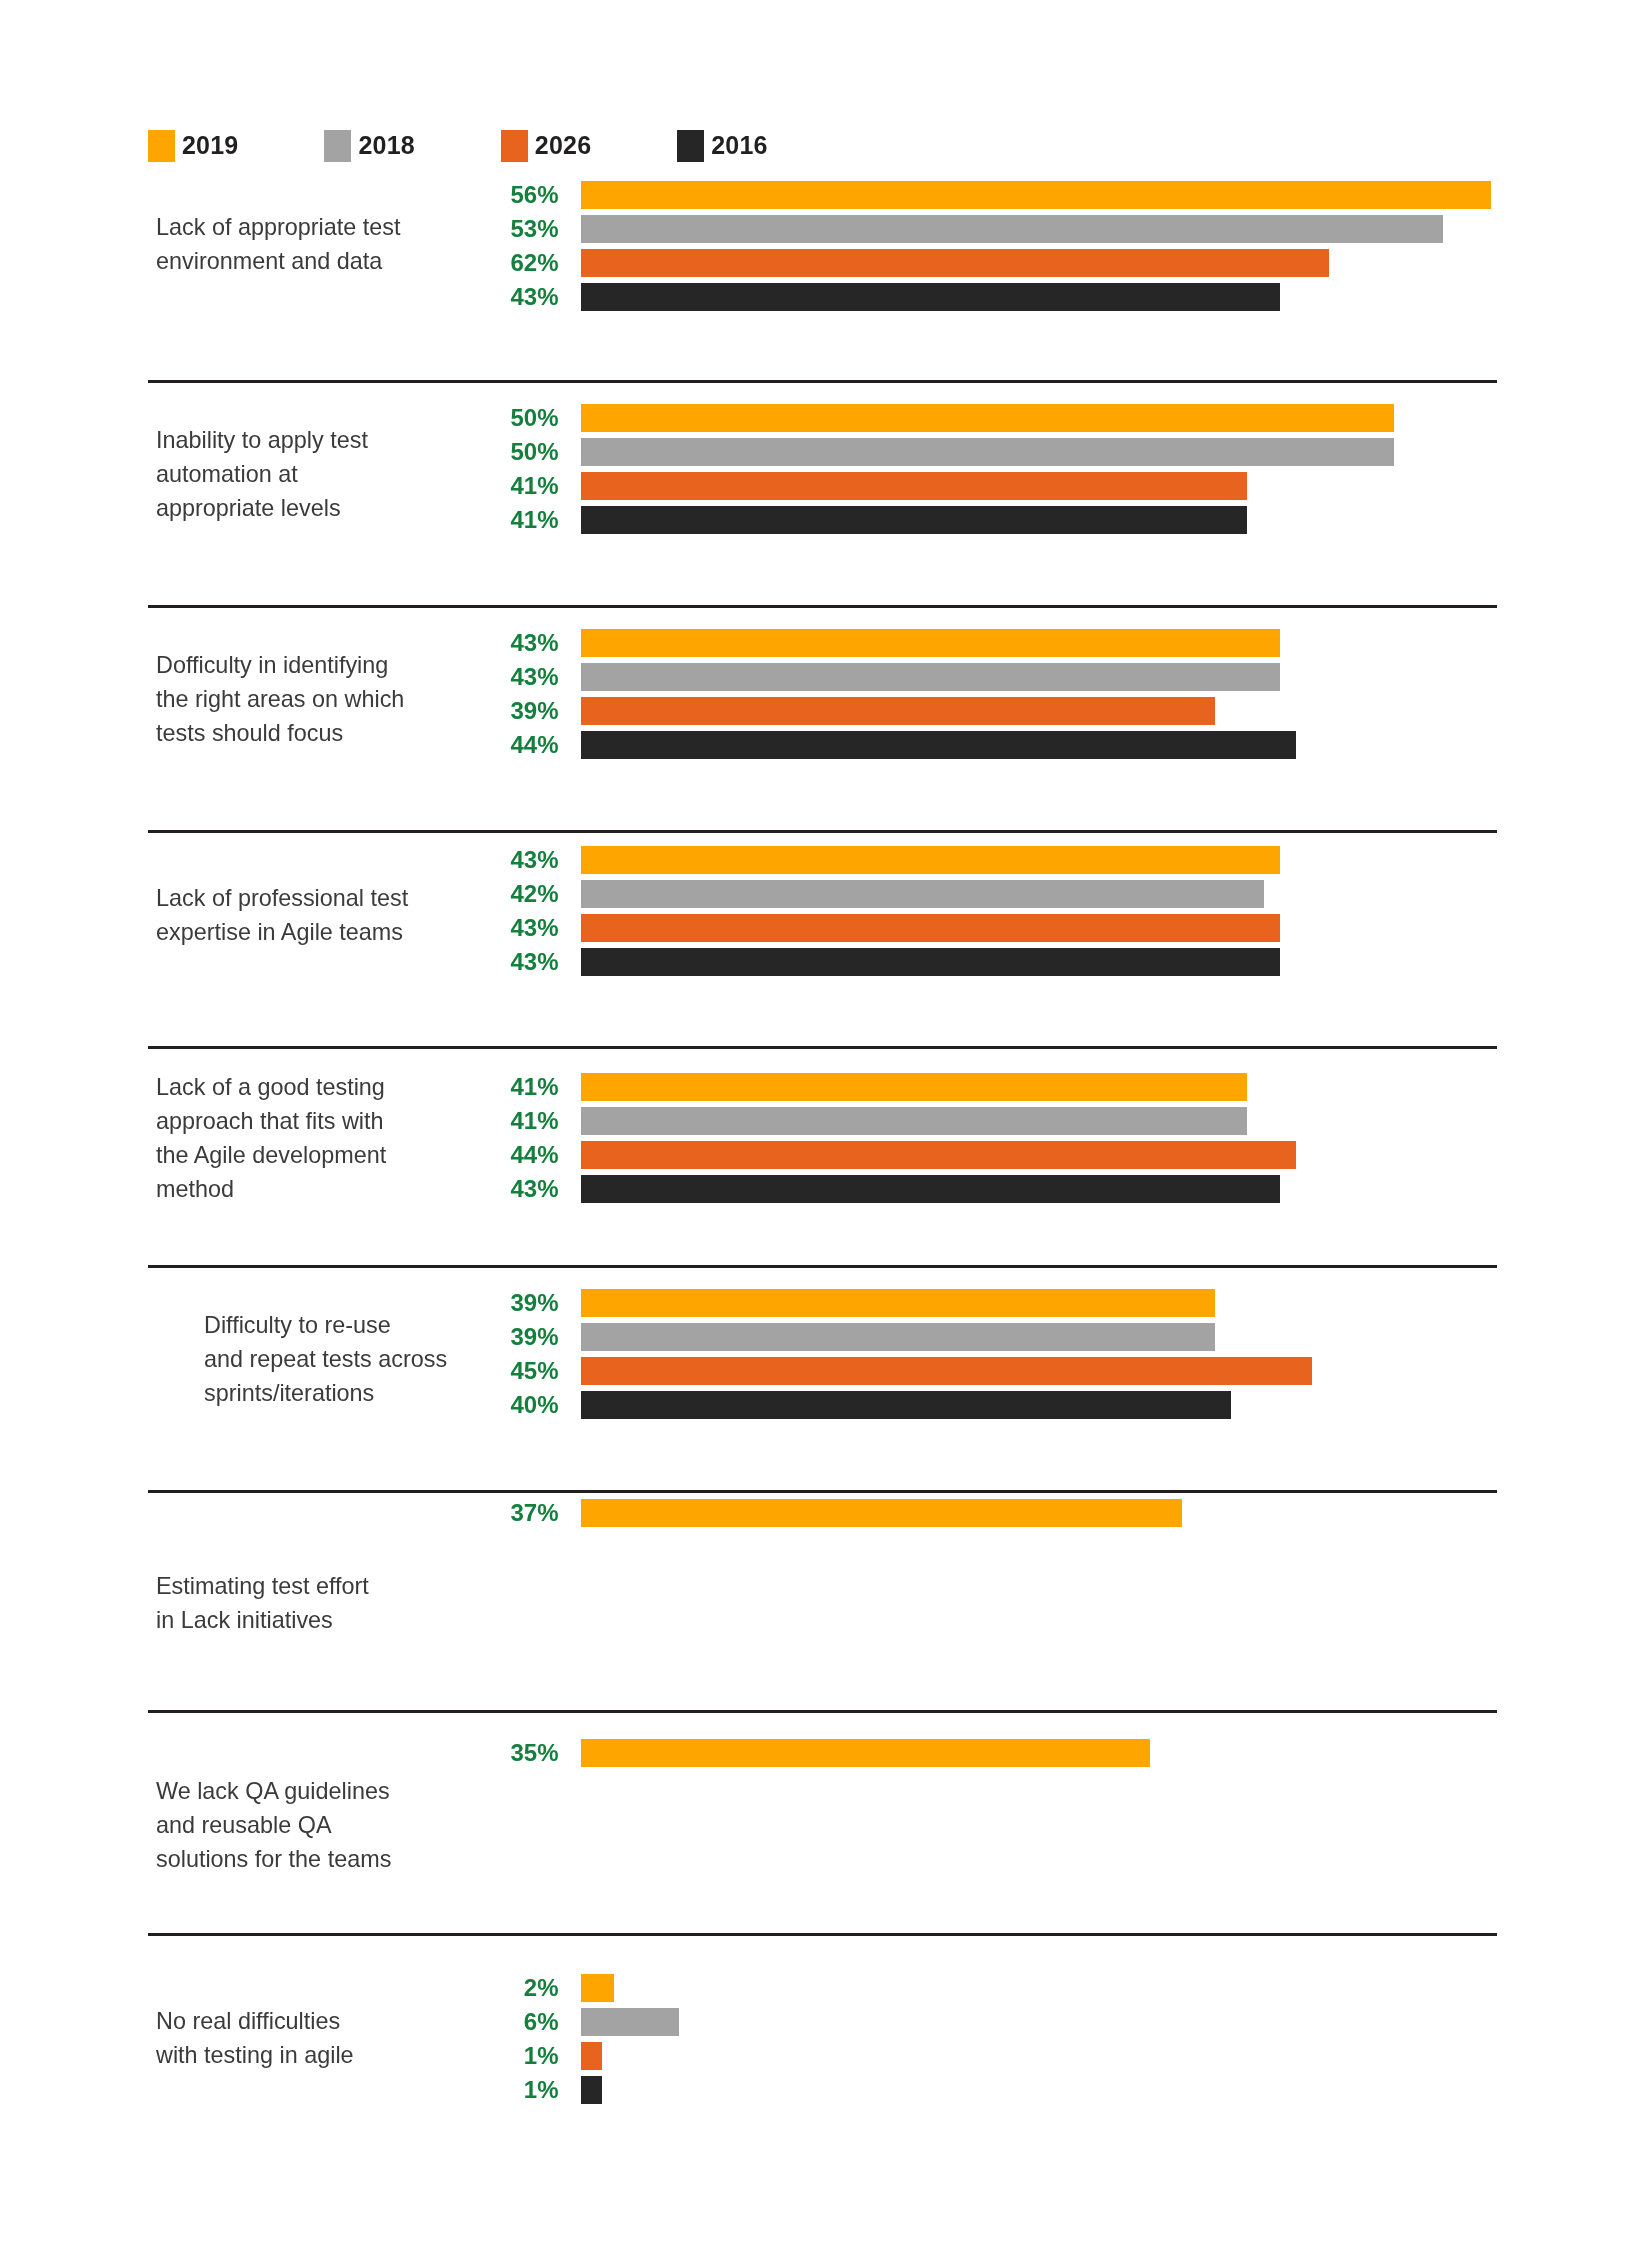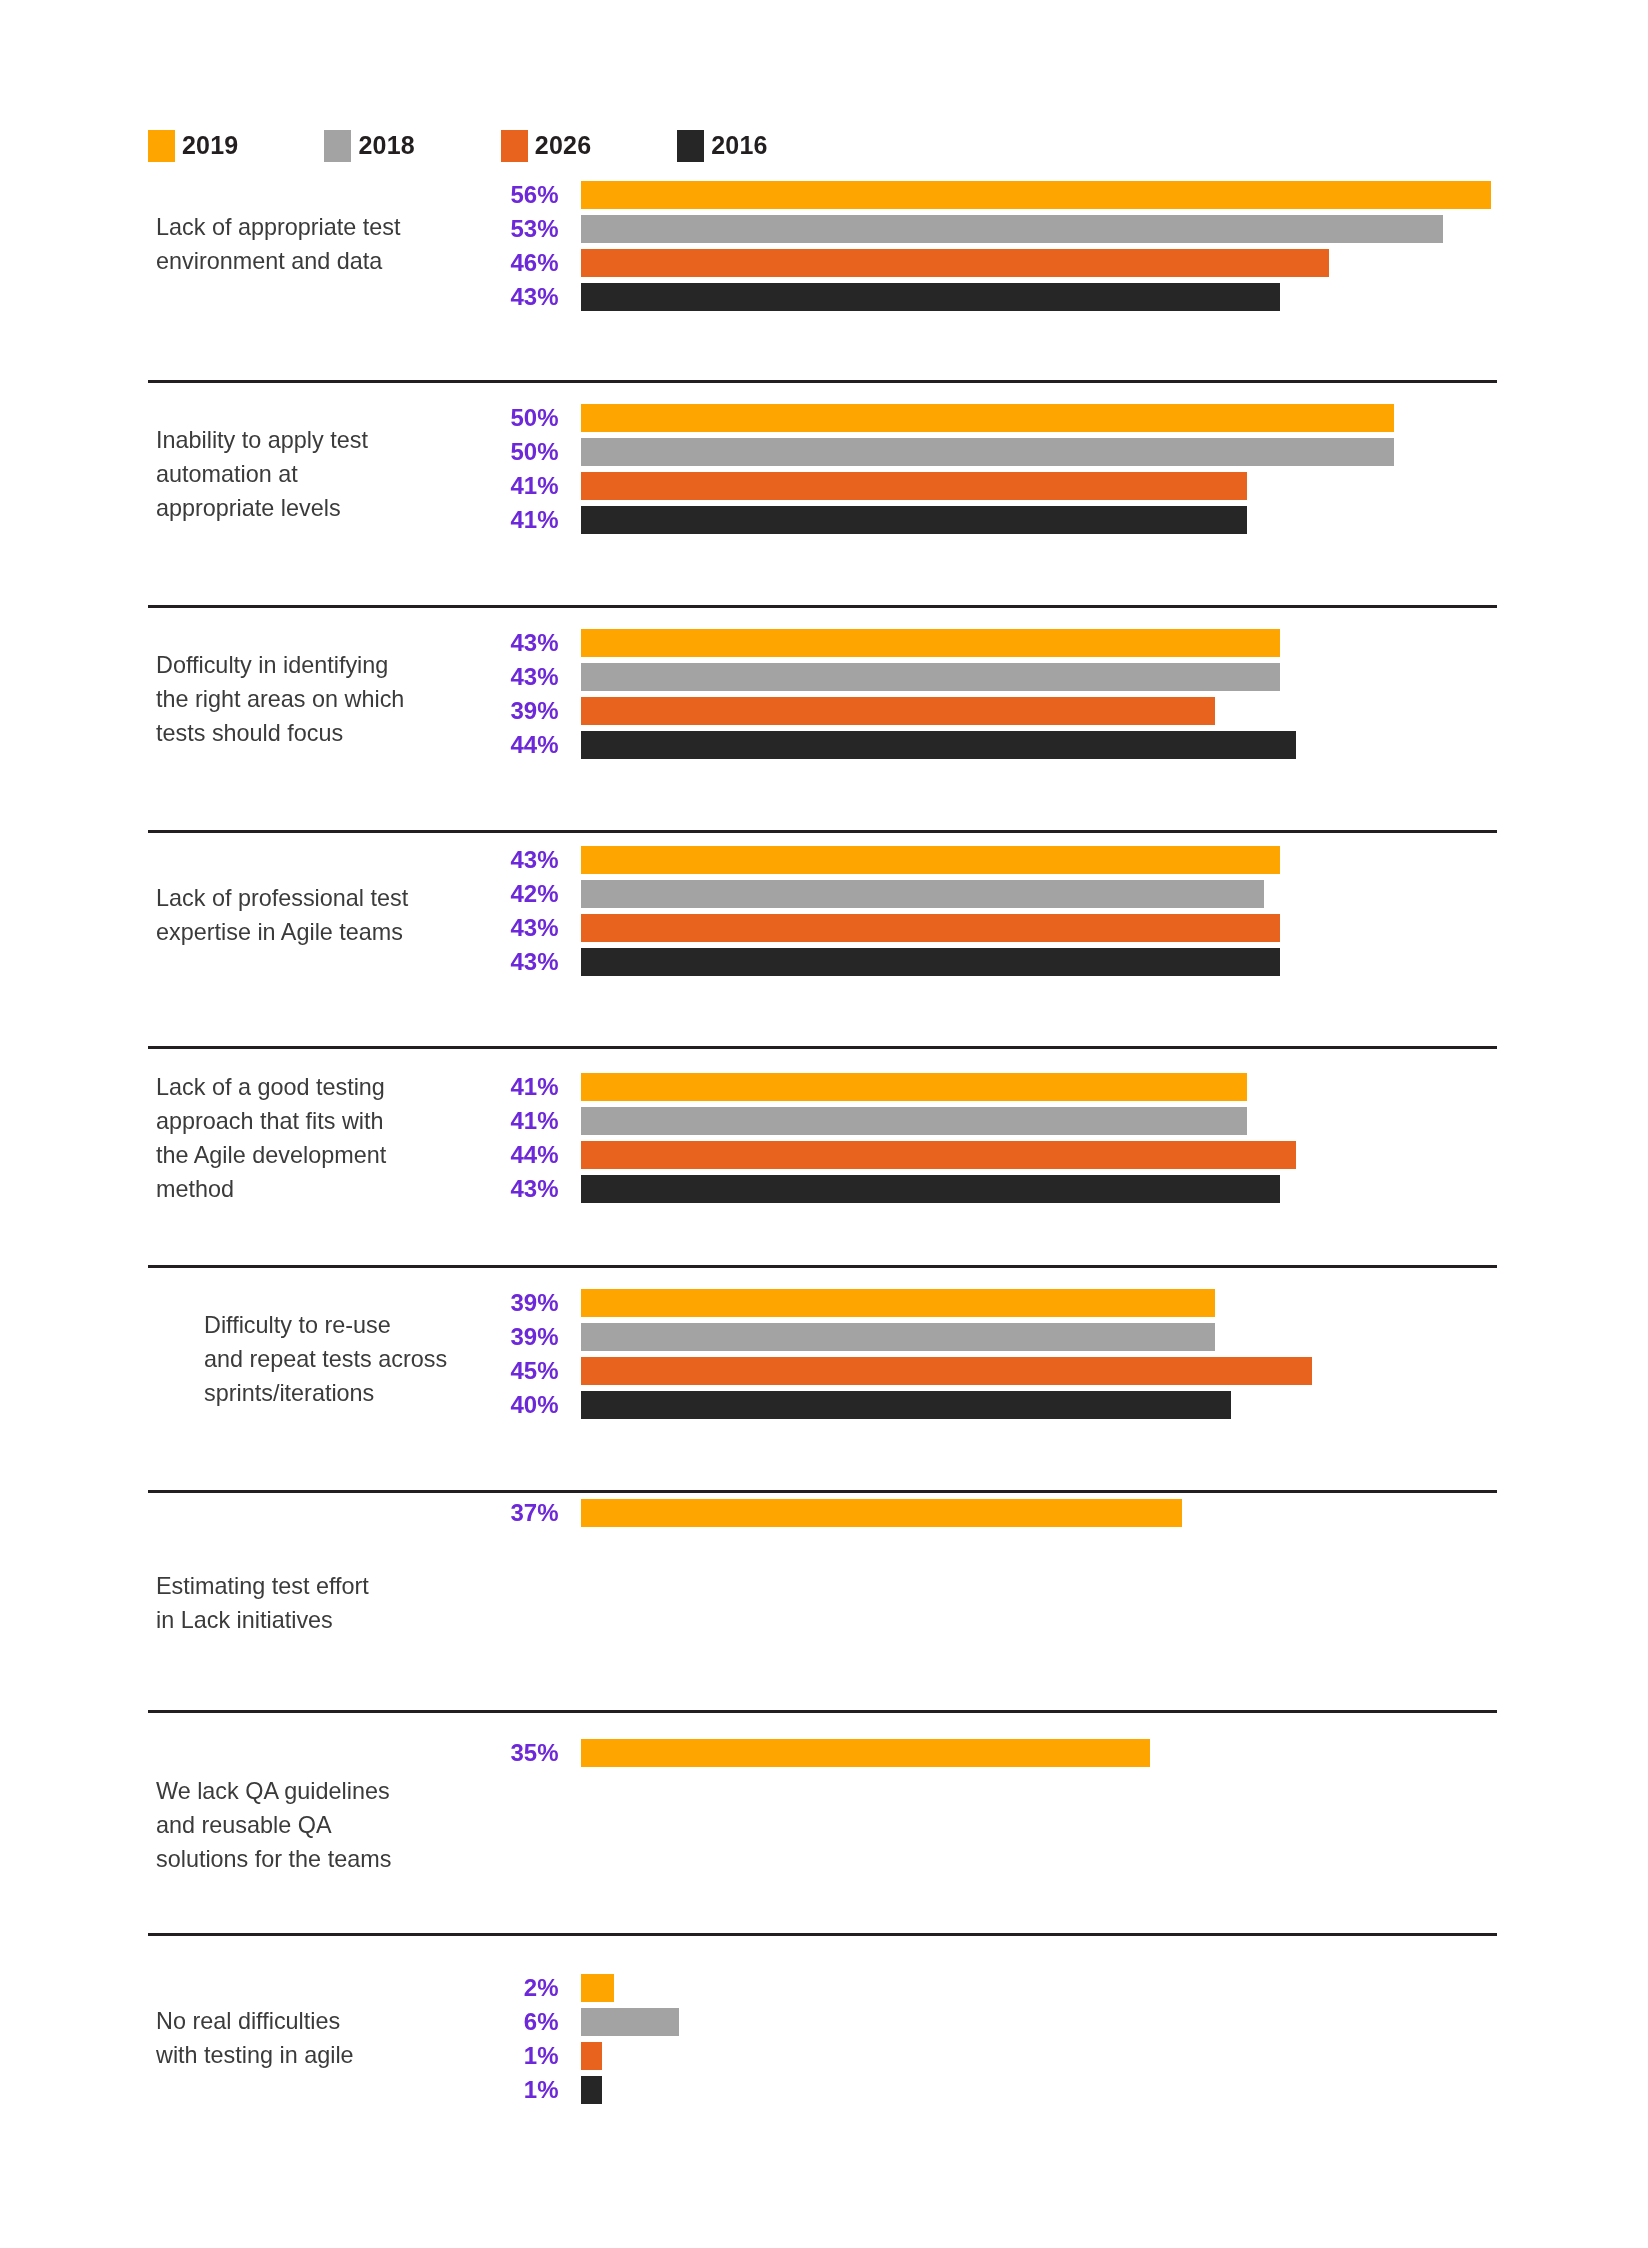--- a/index.html
+++ b/index.html
@@ -85,21 +85,21 @@
     display: flex;
     align-items: center;
   }
   .bar-value {
     width: 133px;
     text-align: right;
     padding-right: 22.5px;
     box-sizing: border-box;
     font-size: 24px;
     font-weight: bold;
-    color: #6d28d9;
+    color: #15803d;
     flex: 0 0 auto;
   }
   .bar-fill {
     height: 28px;
     flex: 0 0 auto;
   }
 </style>
 </head>
 <body>
 
@@ -133,21 +133,21 @@
         <div class="bars" style="top: 3.7px;">
           <div class="bar-row">
             <span class="bar-value">56%</span>
             <span class="bar-fill" style="width: 910px; background: rgb(255, 165, 0);"></span>
           </div>
           <div class="bar-row">
             <span class="bar-value">53%</span>
             <span class="bar-fill" style="width: 862px; background: rgb(163, 163, 163);"></span>
           </div>
           <div class="bar-row">
-            <span class="bar-value">46%</span>
+            <span class="bar-value">62%</span>
             <span class="bar-fill" style="width: 748px; background: rgb(232, 100, 30);"></span>
           </div>
           <div class="bar-row">
             <span class="bar-value">43%</span>
             <span class="bar-fill" style="width: 699px; background: rgb(38, 38, 38);"></span>
           </div>
         </div>
       </div>
       <div class="group" style="top: 380px;">
         <div class="divider"></div>

